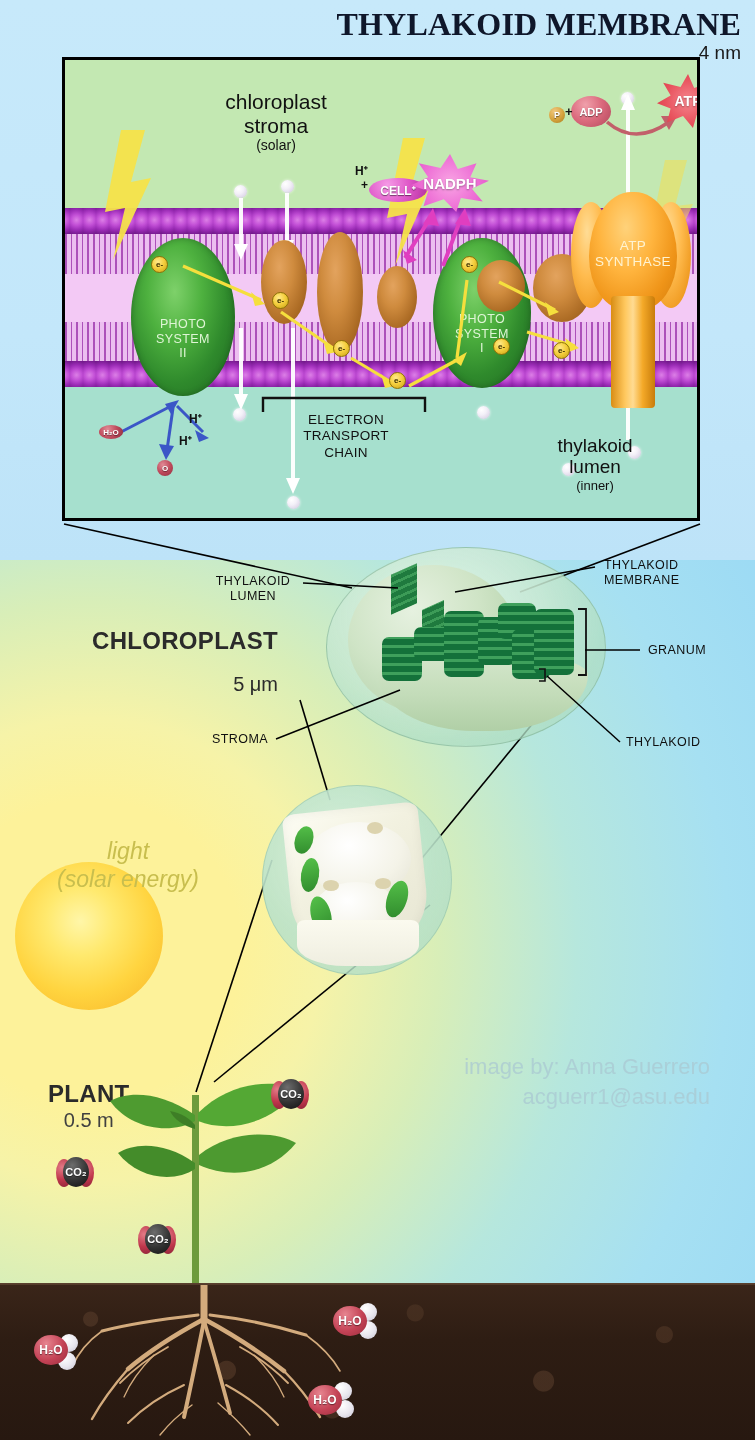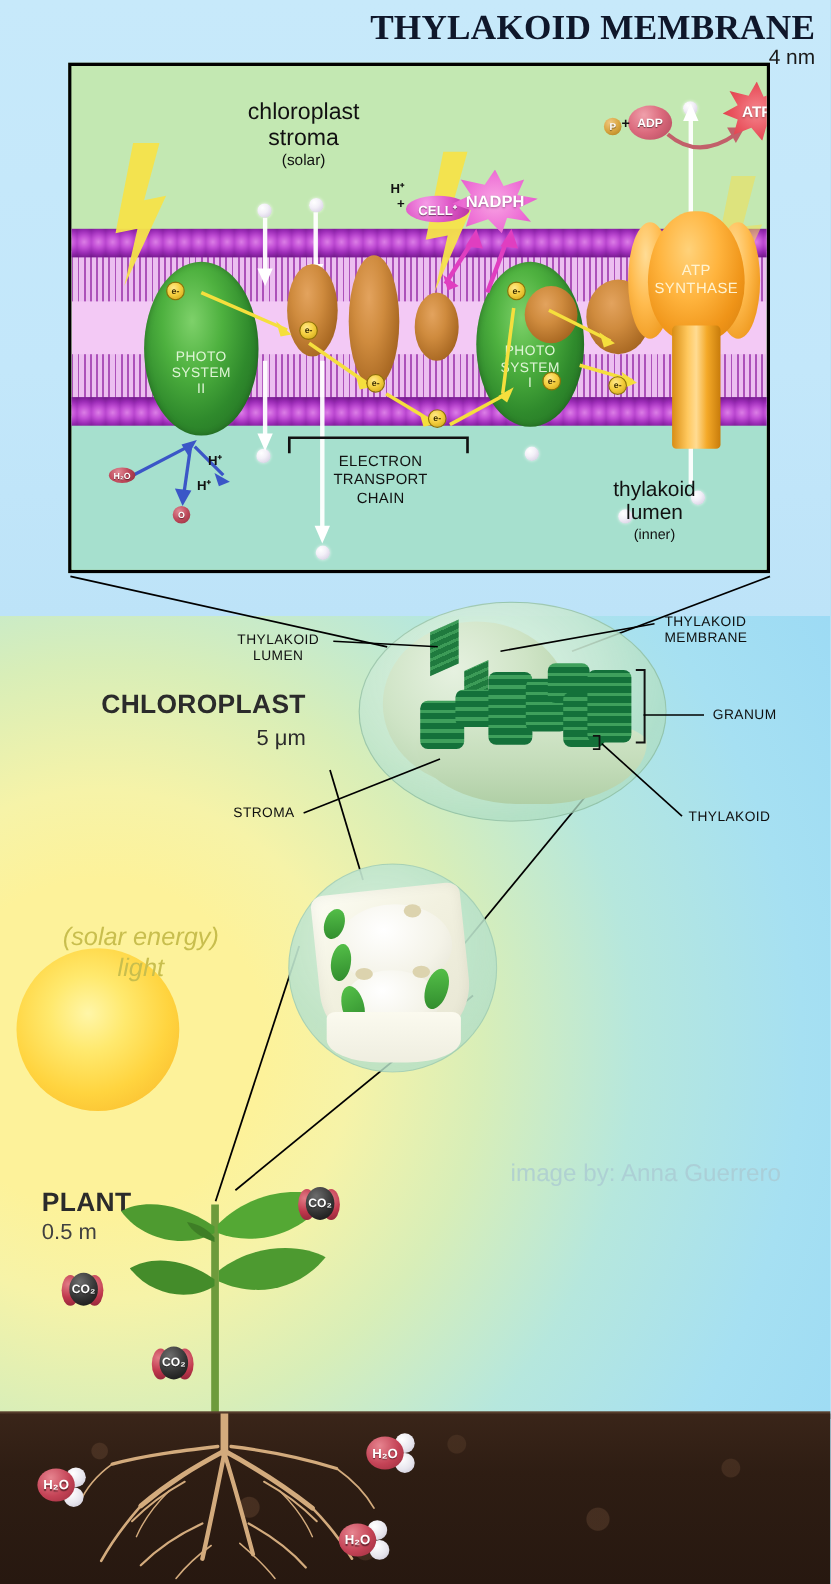--- a/index.html
+++ b/index.html
@@ -146,32 +146,32 @@
   }
 
   .etc-label {
     position:absolute; color:#111; font-size:13.5px; text-align:center;
     line-height:1.22; letter-spacing:.3px;
   }
 
   
   .cp-title { position:absolute; left:78px; top:627px; text-align:right; width:200px; }
   .cp-title .big { font-size:24px; font-weight:bold; color:#2b2b2b; letter-spacing:.3px; }
-  .cp-title .sm  { font-size:20px; color:#2b2b2b; margin-top:5px; }
+  .cp-title .sm  { font-size:20px; color:#2b2b2b; margin-top:18px; }
 
   .lead { position:absolute; color:#101010; font-size:12.5px; letter-spacing:.4px;
           line-height:1.2; text-align:center; }
 
   
   .pc-title { position:absolute; left:466px; top:862px; }
   .pc-title .big { font-size:24px; font-weight:bold; color:#2b2b2b; letter-spacing:.3px; }
   .pc-title .sm  { font-size:20px; color:#2b2b2b; margin-top:1px; }
 
   
-  .pl-title { position:absolute; left:38px; top:1080px; }
+  .pl-title { position:absolute; left:48px; top:1080px;text-align:center; }
   .pl-title .big { font-size:24px; font-weight:bold; color:#2b2b2b; letter-spacing:.3px; }
   .pl-title .sm  { font-size:20px; color:#404040; margin-top:1px; }
 
   .light-label {
     position:absolute; left:18px; top:838px; width:220px; text-align:center;
     font-style:italic; font-size:23px; color:#c8be4e; line-height:1.2;
   }
 
   .watermark {
     position:absolute; left:370px; top:1052px; width:340px; text-align:right;
@@ -212,22 +212,22 @@
 <body>
 
 <div id="stage">
 
   <div class="bg-base"></div>
   <div class="bg-top"></div>
 
   <div class="sun"></div>
 
   <div class="light-label">
+    <div>light</div>
     <div>(solar energy)</div>
-    <div>light</div>
   </div>
 
   <div class="title-block">
     <div class="title-main">THYLAKOID MEMBRANE</div>
     <div class="title-sub">4 nm</div>
   </div>
 
   <div class="panel">
 
     <div class="stroma-bg"></div>
@@ -534,20 +534,21 @@
                 background:#dcd3ae;"></div>
     <div style="position:absolute;left:104px;top:36px;width:16px;height:12px;border-radius:50%;
                 background:#dcd3ae;"></div>
     <div style="position:absolute;left:34px;top:134px;width:122px;height:46px;border-radius:8px 8px 40% 40%/6px 6px 46% 46%;
                 background:linear-gradient(180deg,#fbfaef 0%,#efeee0 100%);"></div>
   </div>
 
 
   <div class="watermark">
     <div>image by: Anna Guerrero</div>
+    <div>acguerr1@asu.edu</div>
   </div>
 
   <div class="pl-title">
     <div class="big">PLANT</div>
     <div class="sm">0.5 m</div>
   </div>
 
   <svg style="position:absolute;left:90px;top:1055px;width:300px;height:250px;">
     <g>
       <rect x="102" y="40" width="7" height="200" fill="#6d9b3c"></rect>

